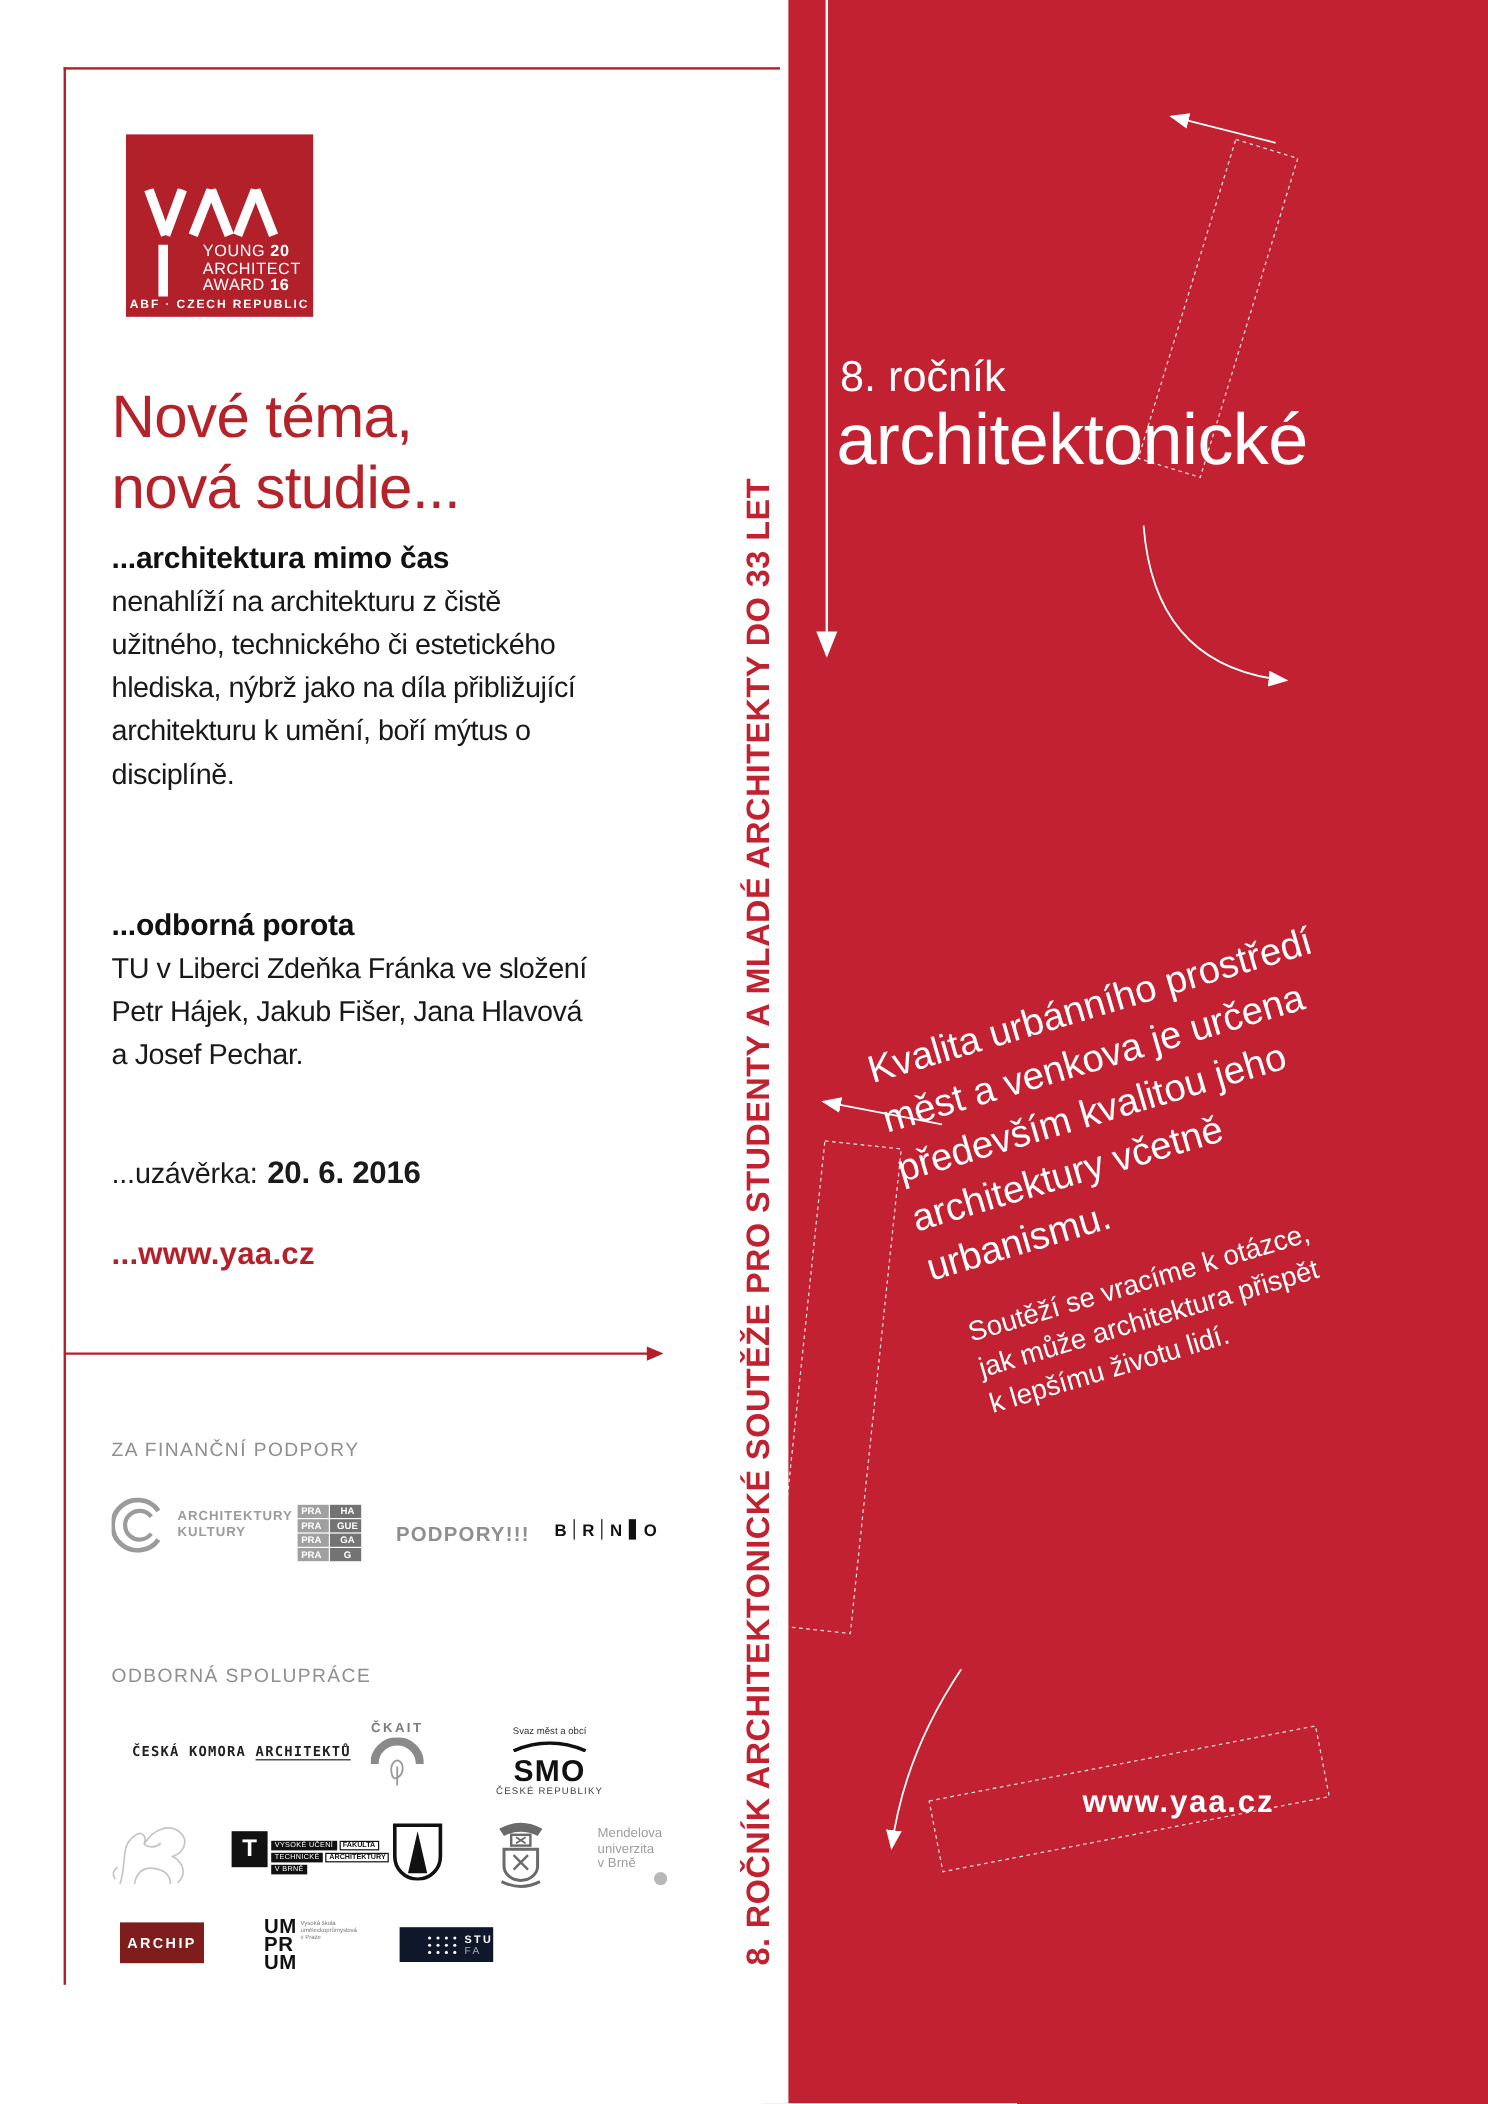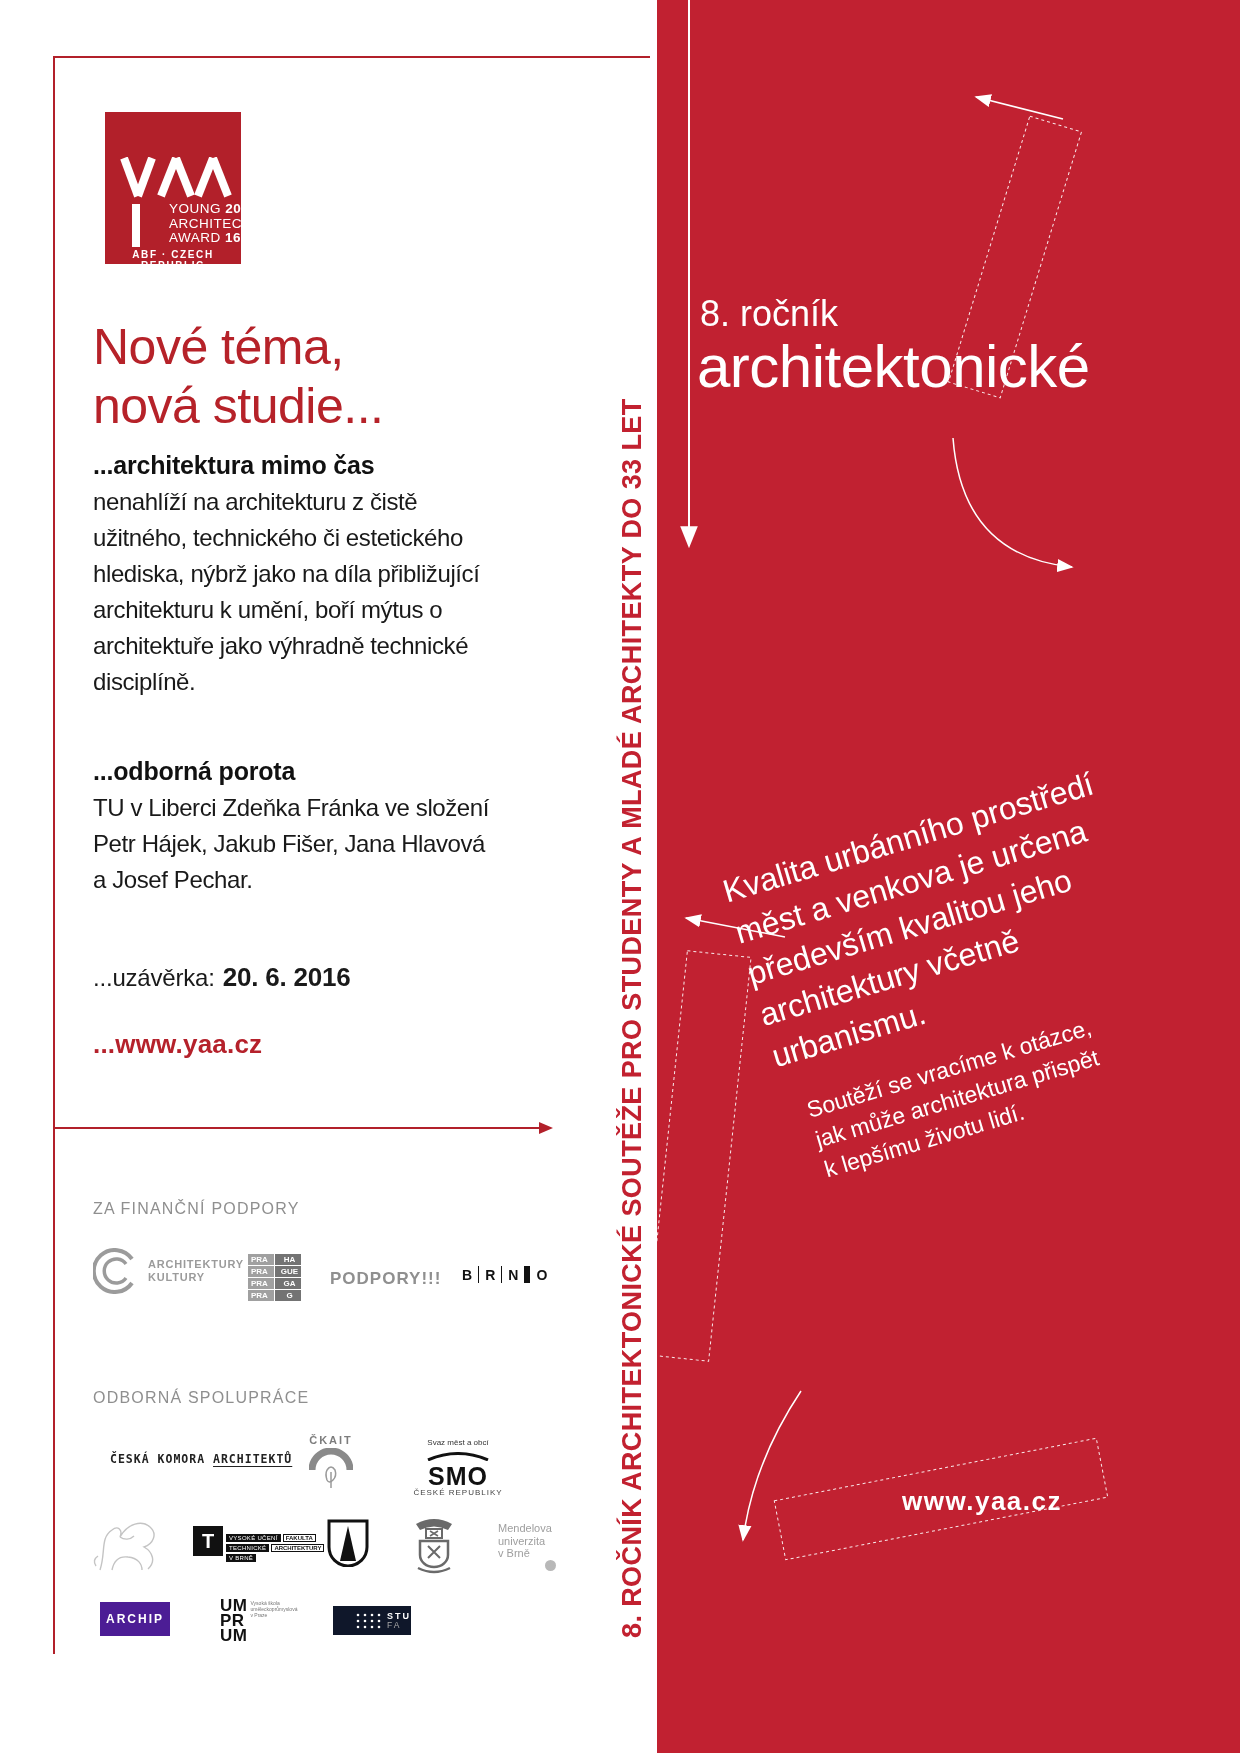--- a/index.html
+++ b/index.html
@@ -8,21 +8,21 @@
     overflow:hidden; font-family:"Liberation Sans","DejaVu Sans",sans-serif;
     color:#1a1a1a; margin:0 auto;
   }
   .abs { position:absolute; }
 
   
   .frame-top  { left:53px; top:56px;  width:597px; height:2px;  background:#b2202a; }
   .frame-left { left:53px; top:56px;  width:2px;  height:1598px; background:#b2202a; }
 
   
-  .logo { left:105px; top:112px; width:136px; height:152px; background:#b2202a; color:#fff; }
+  .logo { left:105px; top:112px; width:156px; height:152px; background:#b2202a; color:#fff; }
   .logo-text { position:absolute; left:64px; top:90px; font-size:13.5px; line-height:14.5px; letter-spacing:0.5px; font-weight:400; white-space:nowrap; }
   .logo-text b { font-weight:700; }
   .logo-footer { position:absolute; left:0; right:0; top:137px; text-align:center; font-size:10px; letter-spacing:1.6px; font-weight:600; }
 
   
   .headline { left:93px; top:318px; font-size:50px; line-height:59px; color:#b62229; font-weight:300; letter-spacing:-0.5px; }
   .sec-title { left:93px; font-size:25px; font-weight:700; color:#111; letter-spacing:-0.2px; }
   .body-lines { left:93px; font-size:24px; line-height:36px; letter-spacing:-0.4px; color:#191919; white-space:nowrap; }
   .deadline { left:93px; top:962px; font-size:24px; letter-spacing:-0.2px; }
   .deadline .date { font-size:26px; font-weight:700; margin-left:8px; }
@@ -53,21 +53,21 @@
   .smo-name { font-size:25px; line-height:23px; font-weight:800; letter-spacing:1px; color:#111; }
   .smo-sub { font-size:8px; letter-spacing:1px; color:#444; }
   .vut { left:193px; top:1526px; display:flex; }
   .vut-t { width:30px; height:30px; background:#111; color:#fff; font-size:20px; font-weight:700; display:flex; align-items:center; justify-content:center; }
   .vut-rows { margin-left:3px; }
   .vut-rows .row { height:10px; white-space:nowrap; }
   .vut .inv { background:#111; color:#fff; font-size:6px; padding:1px 3px; letter-spacing:0.3px; }
   .vut .box { border:1px solid #111; color:#111; font-size:6px; font-weight:700; padding:0 2px; margin-left:2px; }
   .mendelu { left:498px; top:1522px; font-size:11px; line-height:12.5px; color:#9e9e9e; }
   .mendelu-dot { position:absolute; left:47px; top:38px; width:11px; height:11px; border-radius:50%; background:#b8b8b8; }
-  .archip { left:100px; top:1602px; width:70px; height:34px; background:#4c1d95; color:#fff; display:flex; align-items:center; justify-content:center; font-size:12px; font-weight:700; letter-spacing:2px; }
+  .archip { left:100px; top:1602px; width:70px; height:34px; background:#7f1d1d; color:#fff; display:flex; align-items:center; justify-content:center; font-size:12px; font-weight:700; letter-spacing:2px; }
   .umprum { left:220px; top:1598px; display:flex; }
   .umprum-letters div { font-size:17px; font-weight:800; line-height:15px; letter-spacing:0.5px; color:#111; }
   .umprum-caption { margin:2px 0 0 3px; font-size:5px; line-height:6px; color:#777; }
   .stufa { left:333px; top:1606px; width:78px; height:29px; background:#0f172a; display:flex; align-items:center; justify-content:flex-end; }
   .stufa-text { margin-left:5px; }
   .stufa-l1 { font-size:9px; font-weight:700; letter-spacing:2px; color:#fff; line-height:9px; }
   .stufa-l2 { font-size:8.5px; letter-spacing:2px; color:#aaa; line-height:9px; }
 
   
   .spine-text {
@@ -120,21 +120,20 @@
     <div>Nové téma,</div>
     <div>nová studie...</div>
   </div>
 
   <div class="abs sec-title" style="top:451px;">...architektura mimo čas</div>
   <div class="abs body-lines" style="top:484px;">
     <div>nenahlíží na architekturu z čistě</div>
     <div>užitného, technického či estetického</div>
     <div>hlediska, nýbrž jako na díla přibližující</div>
     <div>architekturu k umění, boří mýtus o</div>
-    <div>architektuře jako výhradně technické</div>
     <div>disciplíně.</div>
   </div>
 
   <div class="abs sec-title" style="top:757px;">...odborná porota</div>
   <div class="abs body-lines" style="top:790px;">
     <div>TU v Liberci Zdeňka Fránka ve složení</div>
     <div>Petr Hájek, Jakub Fišer, Jana Hlavová</div>
     <div>a Josef Pechar.</div>
   </div>
 

